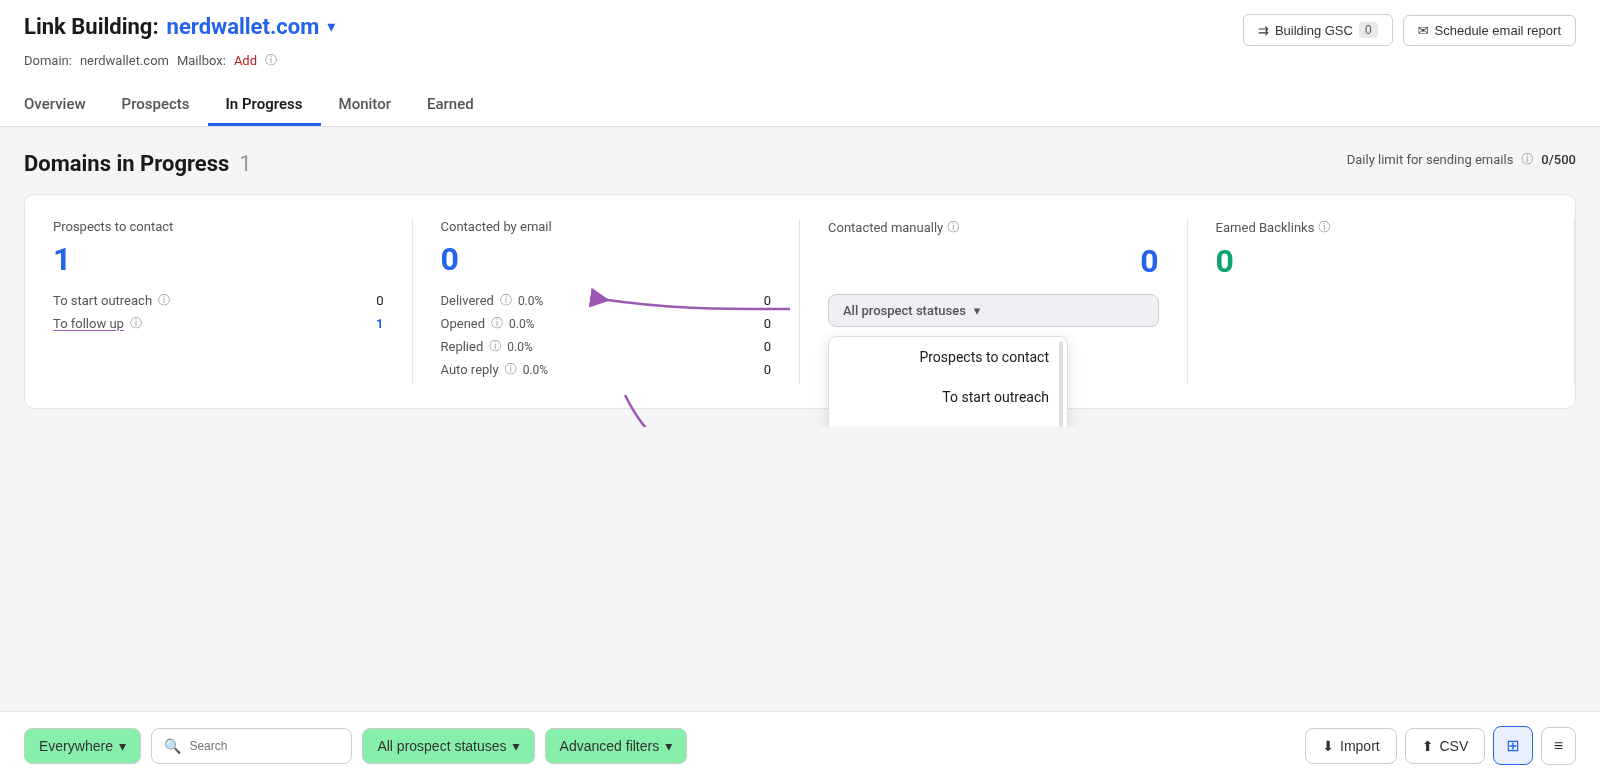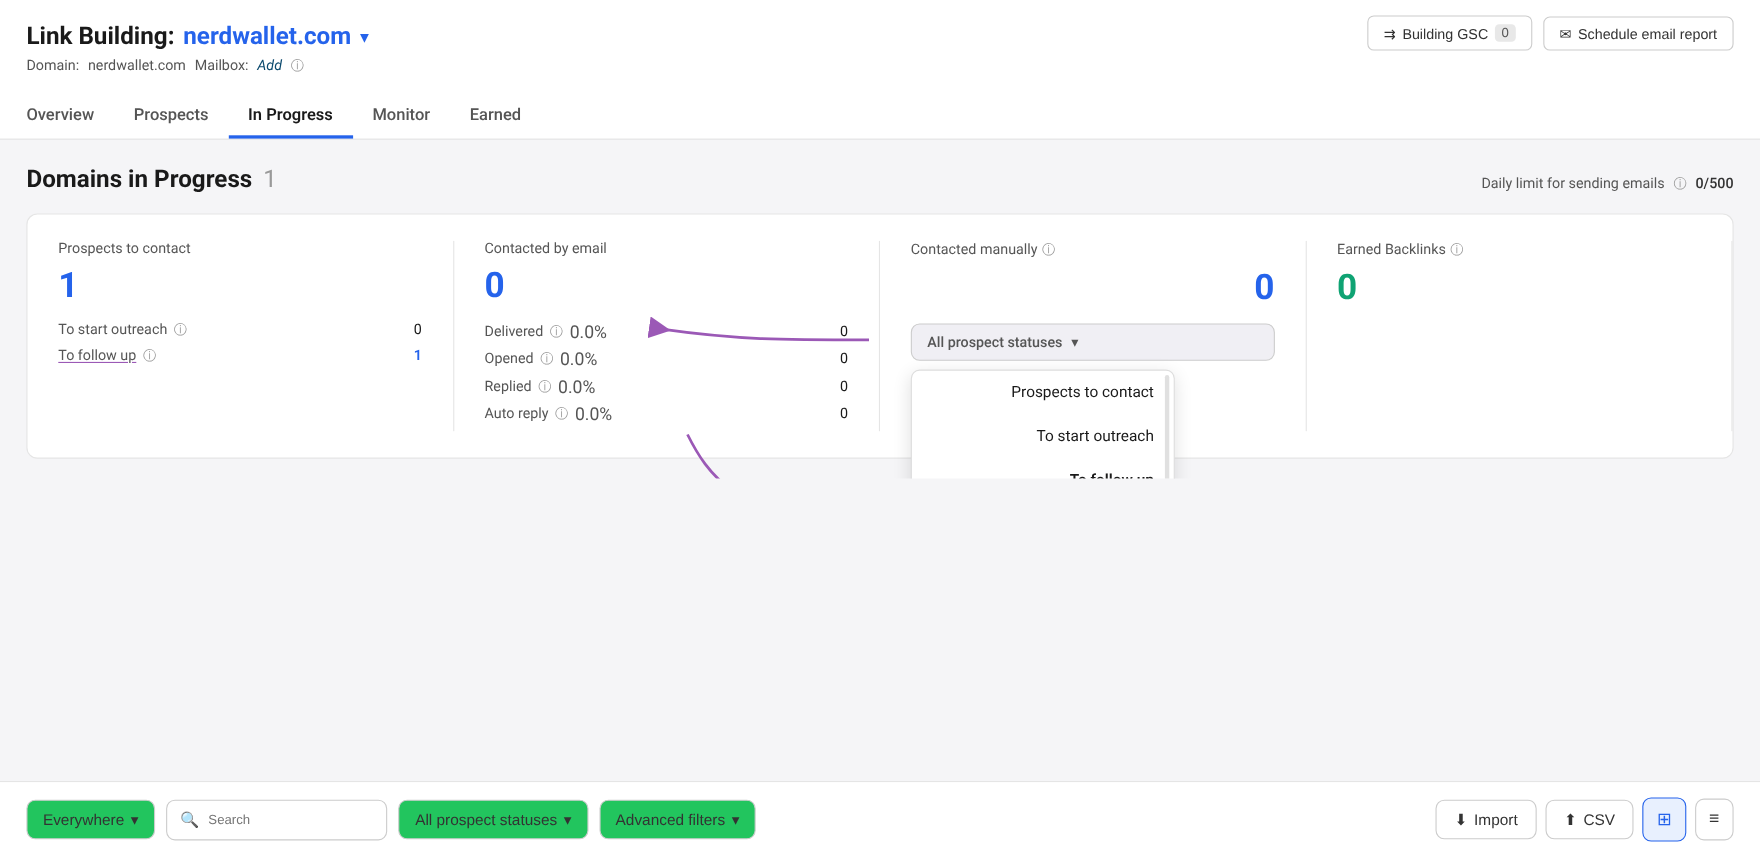--- a/index.html
+++ b/index.html
@@ -5,30 +5,30 @@
     * { box-sizing: border-box; margin: 0; padding: 0; }
     body { font-family: -apple-system, BlinkMacSystemFont, 'Segoe UI', Roboto, sans-serif; background: #f5f5f7; color: #1a1a1a; font-size: 14px; }
 
     .top-bar {
       background: #fff;
       padding: 14px 24px 0 24px;
       border-bottom: 1px solid #e0e0e0;
     }
     .top-bar-header {
       display: flex;
-      align-items: flex-end;
+      align-items: flex-start;
       justify-content: space-between;
       margin-bottom: 6px;
     }
     .title-area { display: flex; align-items: center; gap: 8px; }
     .title-static { font-size: 22px; font-weight: 700; color: #1a1a1a; }
     .title-domain { font-size: 22px; font-weight: 700; color: #2563eb; cursor: pointer; }
     .title-chevron { color: #2563eb; font-size: 16px; cursor: pointer; }
     .domain-info { font-size: 13px; color: #555; display: flex; align-items: center; gap: 8px; padding-bottom: 8px; }
-    .domain-add { color: #0c4a6e; cursor: pointer; font-style: italic; }
+    .domain-add { color: #b91c1c; cursor: pointer; }
     .info-icon { color: #999; font-size: 12px; cursor: pointer; }
 
     .top-actions { display: flex; align-items: center; gap: 10px; }
     .btn-gsc {
       display: flex; align-items: center; gap: 6px;
       border: 1px solid #ccc; border-radius: 6px;
       padding: 7px 14px; background: #fff; cursor: pointer; font-size: 13px; color: #333;
     }
     .btn-gsc .badge {
       background: #e8e8e8; border-radius: 4px; padding: 1px 6px; font-size: 12px; color: #555;
@@ -45,21 +45,21 @@
     .nav-tab {
       padding: 10px 18px; font-size: 15px; font-weight: 500; color: #555;
       border-bottom: 3px solid transparent; cursor: pointer; white-space: nowrap;
     }
     .nav-tab.active { color: #1a1a1a; border-bottom: 3px solid #2563eb; font-weight: 600; }
     .nav-tab:first-child { padding-left: 0; }
 
     .main-content { padding: 24px 24px 0 24px; }
 
     .section-header {
-      display: flex; align-items: flex-end; justify-content: space-between; margin-bottom: 18px;
+      display: flex; align-items: flex-start; justify-content: space-between; margin-bottom: 18px;
     }
     .section-title { display: flex; align-items: center; gap: 10px; }
     .section-title h2 { font-size: 22px; font-weight: 700; }
     .section-title .count { font-size: 22px; color: #999; font-weight: 400; }
     .daily-limit { display: flex; align-items: center; gap: 8px; font-size: 13px; color: #555; }
     .daily-limit-value { font-size: 13px; color: #333; font-weight: 500; }
 
     .stats-card {
       background: #fff; border-radius: 10px; padding: 24px 0;
       display: flex; border: 1px solid #e5e5e5; margin-bottom: 18px;
@@ -67,21 +67,21 @@
     }
     .stat-col {
       flex: 1; padding: 0 28px; border-right: 1px solid #e5e5e5;
     }
     .stat-col:last-child { border-right: none; }
     .stat-label { font-size: 13px; color: #555; margin-bottom: 6px; display: flex; align-items: center; gap: 4px; }
     .stat-value { font-size: 32px; font-weight: 700; color: #2563eb; margin-bottom: 14px; }
     .stat-value.teal { color: #0fa373; }
     .stat-row { display: flex; align-items: center; gap: 6px; font-size: 13px; color: #555; margin-bottom: 6px; }
     .stat-row-val { color: #1a1a1a; margin-left: auto; font-size: 13px; }
-    .stat-row-pct { color: #555; font-size: 16px; }
+    .stat-row-pct { color: #555; font-size: 12px; }
     .underline-purple { text-decoration: underline; text-decoration-color: #9b59b6; text-underline-offset: 2px; }
     .val-blue { color: #2563eb; font-weight: 600; }
 
     
     .dropdown-container { position: relative; }
     .dropdown-trigger {
       display: flex; align-items: center; gap: 8px;
       border: 1px solid #ccc; border-radius: 8px;
       padding: 8px 14px; background: #f0eff4; cursor: pointer; font-size: 13px; color: #555;
       font-weight: 500;
@@ -103,21 +103,21 @@
 
     
     .filter-bar {
       background: #fff; border-top: 1px solid #e5e5e5;
       padding: 14px 24px; display: flex; align-items: center; gap: 10px;
       position: fixed; bottom: 0; left: 0; right: 0;
     }
     .filter-btn {
       display: flex; align-items: center; gap: 6px;
       border: 1px solid #ccc; border-radius: 8px;
-      padding: 9px 14px; background: #22c55e; cursor: pointer; font-size: 14px; color: #333;
+      padding: 9px 14px; background: #86efac; cursor: pointer; font-size: 14px; color: #333;
     }
     .search-input-wrap {
       display: flex; align-items: center; gap: 8px;
       border: 1px solid #ccc; border-radius: 8px;
       padding: 9px 12px; background: #fff; min-width: 200px;
     }
     .search-input-wrap input {
       border: none; outline: none; font-size: 12px; color: #999; width: 150px; background: transparent;
     }
     .filter-right { display: flex; align-items: center; gap: 8px; margin-left: auto; }

